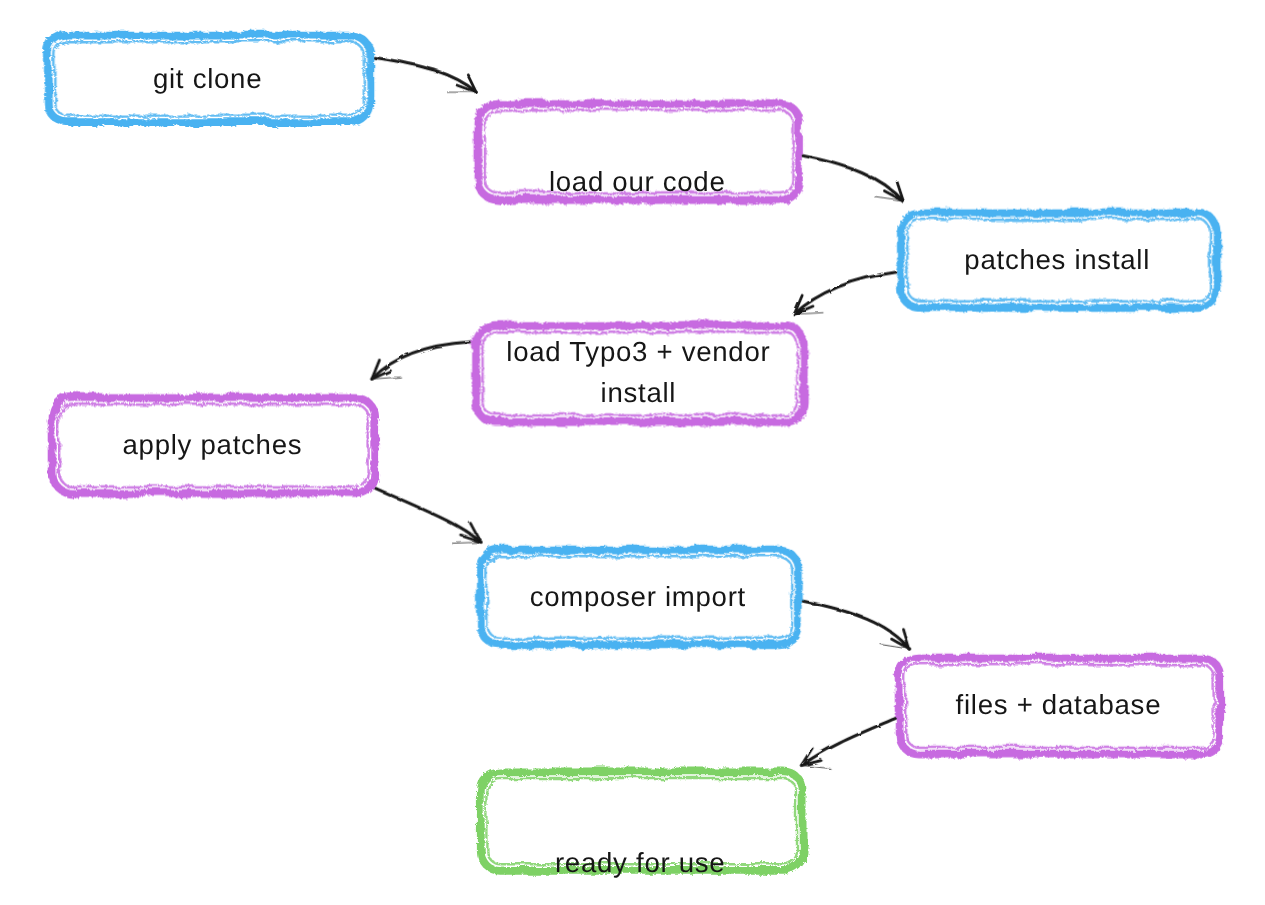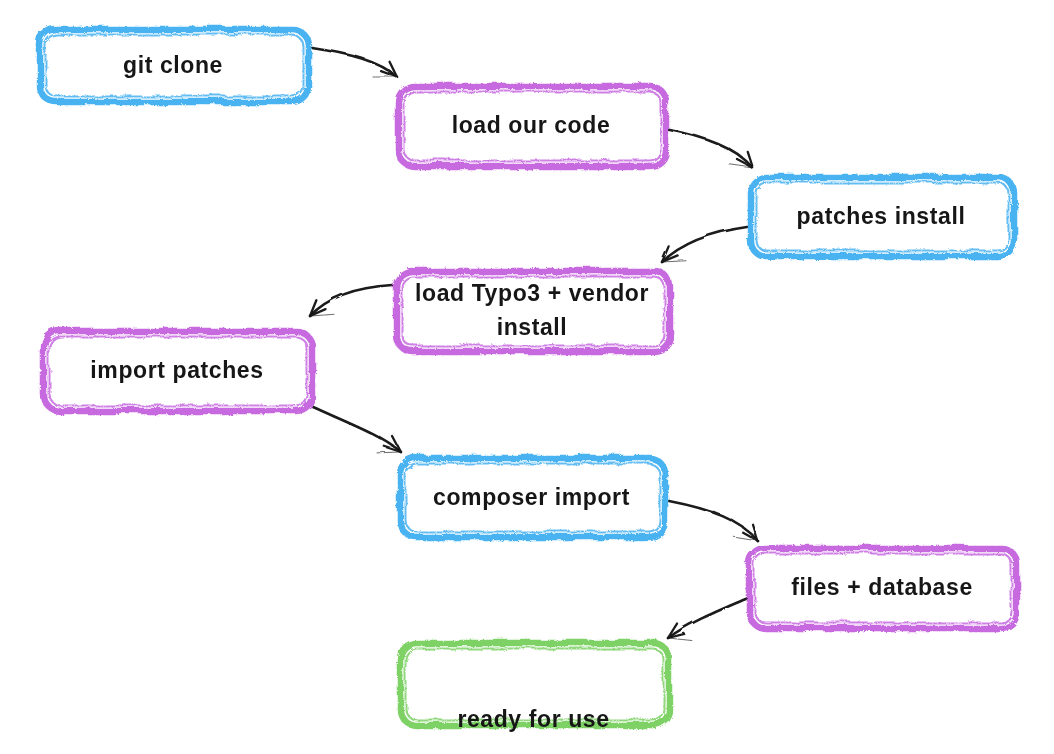--- a/index.html
+++ b/index.html
@@ -4,21 +4,21 @@
 <style>
   html,body{margin:0;padding:0;background:#ffffff;}
   #stage{position:relative;width:1054px;height:754px;background:#ffffff;overflow:hidden;}
   #shapes{position:absolute;left:0;top:0;width:1054px;height:754px;}
   #labels{position:absolute;left:0;top:0;width:1054px;height:754px;pointer-events:none;}
   .node-label{
     position:absolute;
     display:flex;flex-direction:column;justify-content:center;align-items:center;
     text-align:center;
     font-family:"Liberation Sans",sans-serif;
-    font-weight:700;
+    font-weight:400;
     font-size:23px;
     letter-spacing:0.6px;
     color:#161616;
     line-height:34px;
   }
 </style>
 </head>
 <body>
 
 <div id="stage">
@@ -112,32 +112,32 @@
         <g filter="url(#crayon)">
           <rect x="399" y="642" width="269" height="82" rx="16" ry="16" fill="#ffffff" stroke="#7ed165" stroke-width="6.5"></rect>
           <rect x="404.5" y="647.5" width="258" height="71" rx="11" ry="11" fill="none" stroke="#7ed165" stroke-width="2" opacity="0.85"></rect>
         </g>
       </g>
     </svg>
   <div id="labels">
       <div class="node-label" style="left: 36px; top: 25px; width: 274px; height: 79px;">
         <div>git clone</div>
       </div>
-      <div class="node-label" style="left: 394px; top: 82px; width: 274px; height: 86px;">
+      <div class="node-label" style="left: 394px; top: 82px; width: 274px; height: 86px; justify-content: flex-end;">
         <div>load our code</div>
       </div>
       <div class="node-label" style="left: 746px; top: 173px; width: 270px; height: 85px;">
         <div>patches install</div>
       </div>
       <div class="node-label" style="left: 392px; top: 267px; width: 280px; height: 86px;">
         <div>load Typo3 + vendor</div>
         <div>install</div>
       </div>
       <div class="node-label" style="left: 40px; top: 327px; width: 274px; height: 86px;">
-        <div>import patches</div>
+        <div>apply patches</div>
       </div>
       <div class="node-label" style="left: 396px; top: 454px; width: 271px; height: 85px;">
         <div>composer import</div>
       </div>
       <div class="node-label" style="left: 745px; top: 544px; width: 274px; height: 86px;">
         <div>files + database</div>
       </div>
       <div class="node-label" style="left: 396px; top: 639px; width: 275px; height: 88px; margin-top: 36px;">
         <div>ready for use</div>
       </div>

